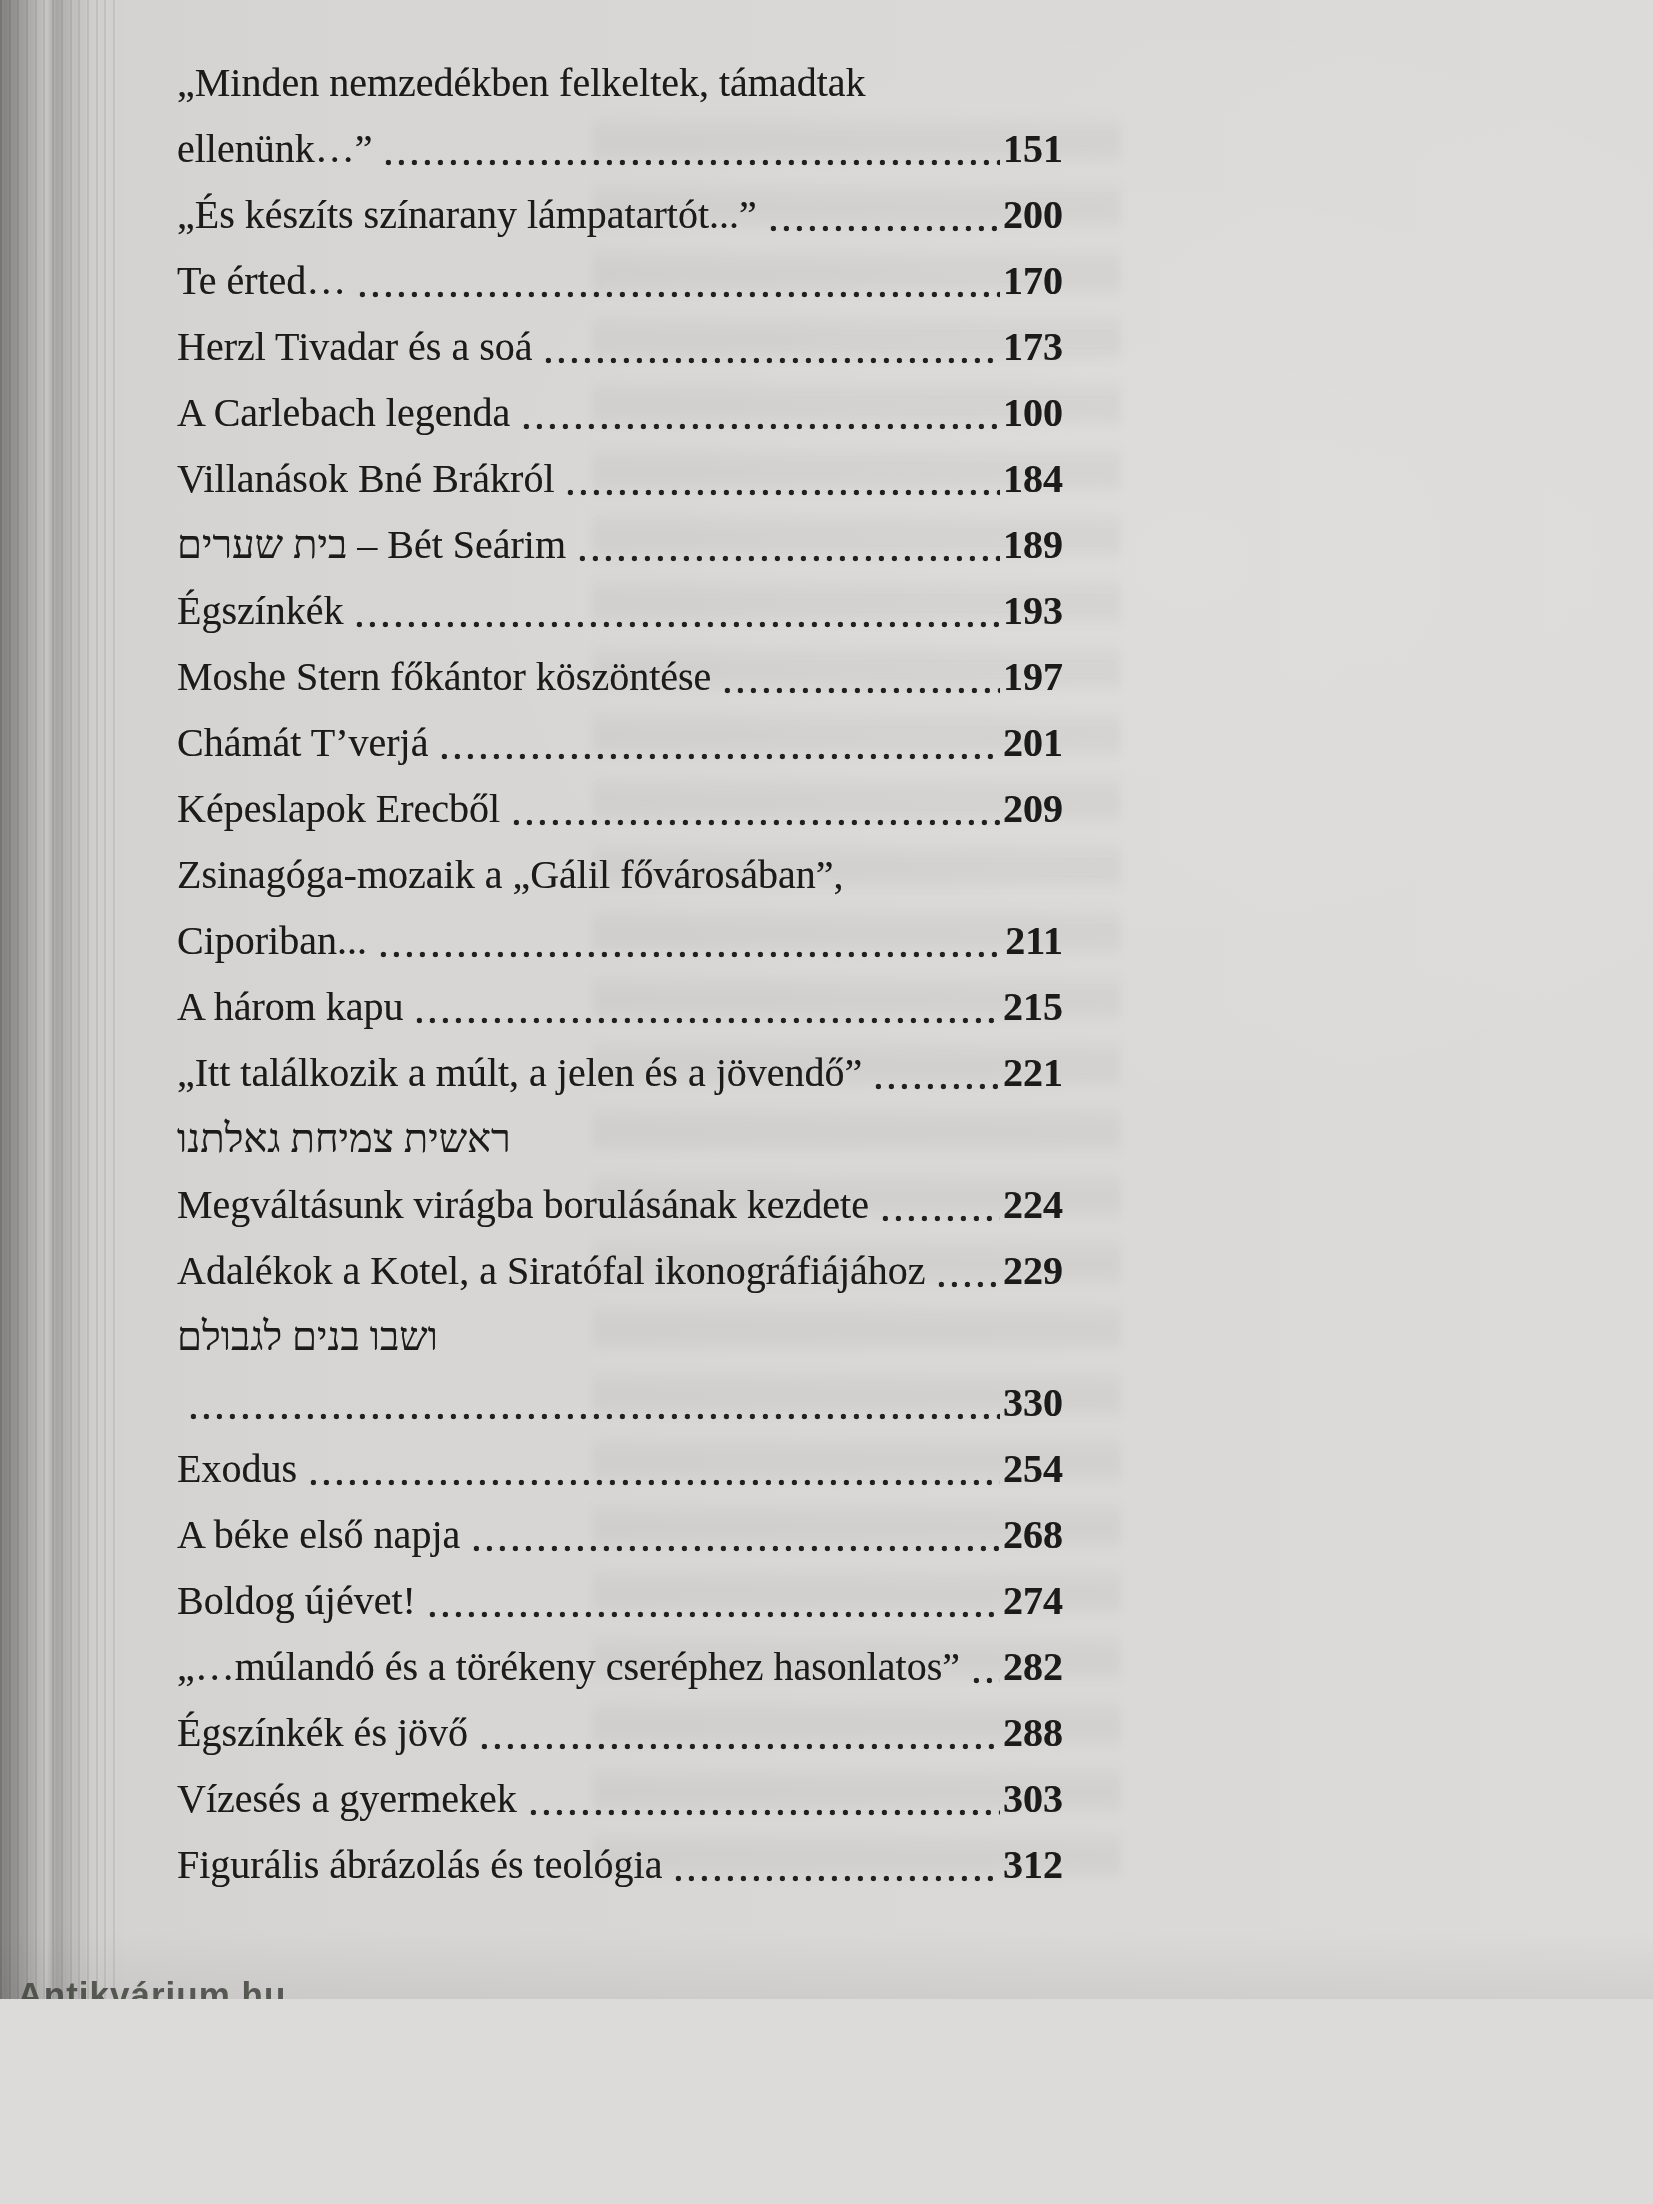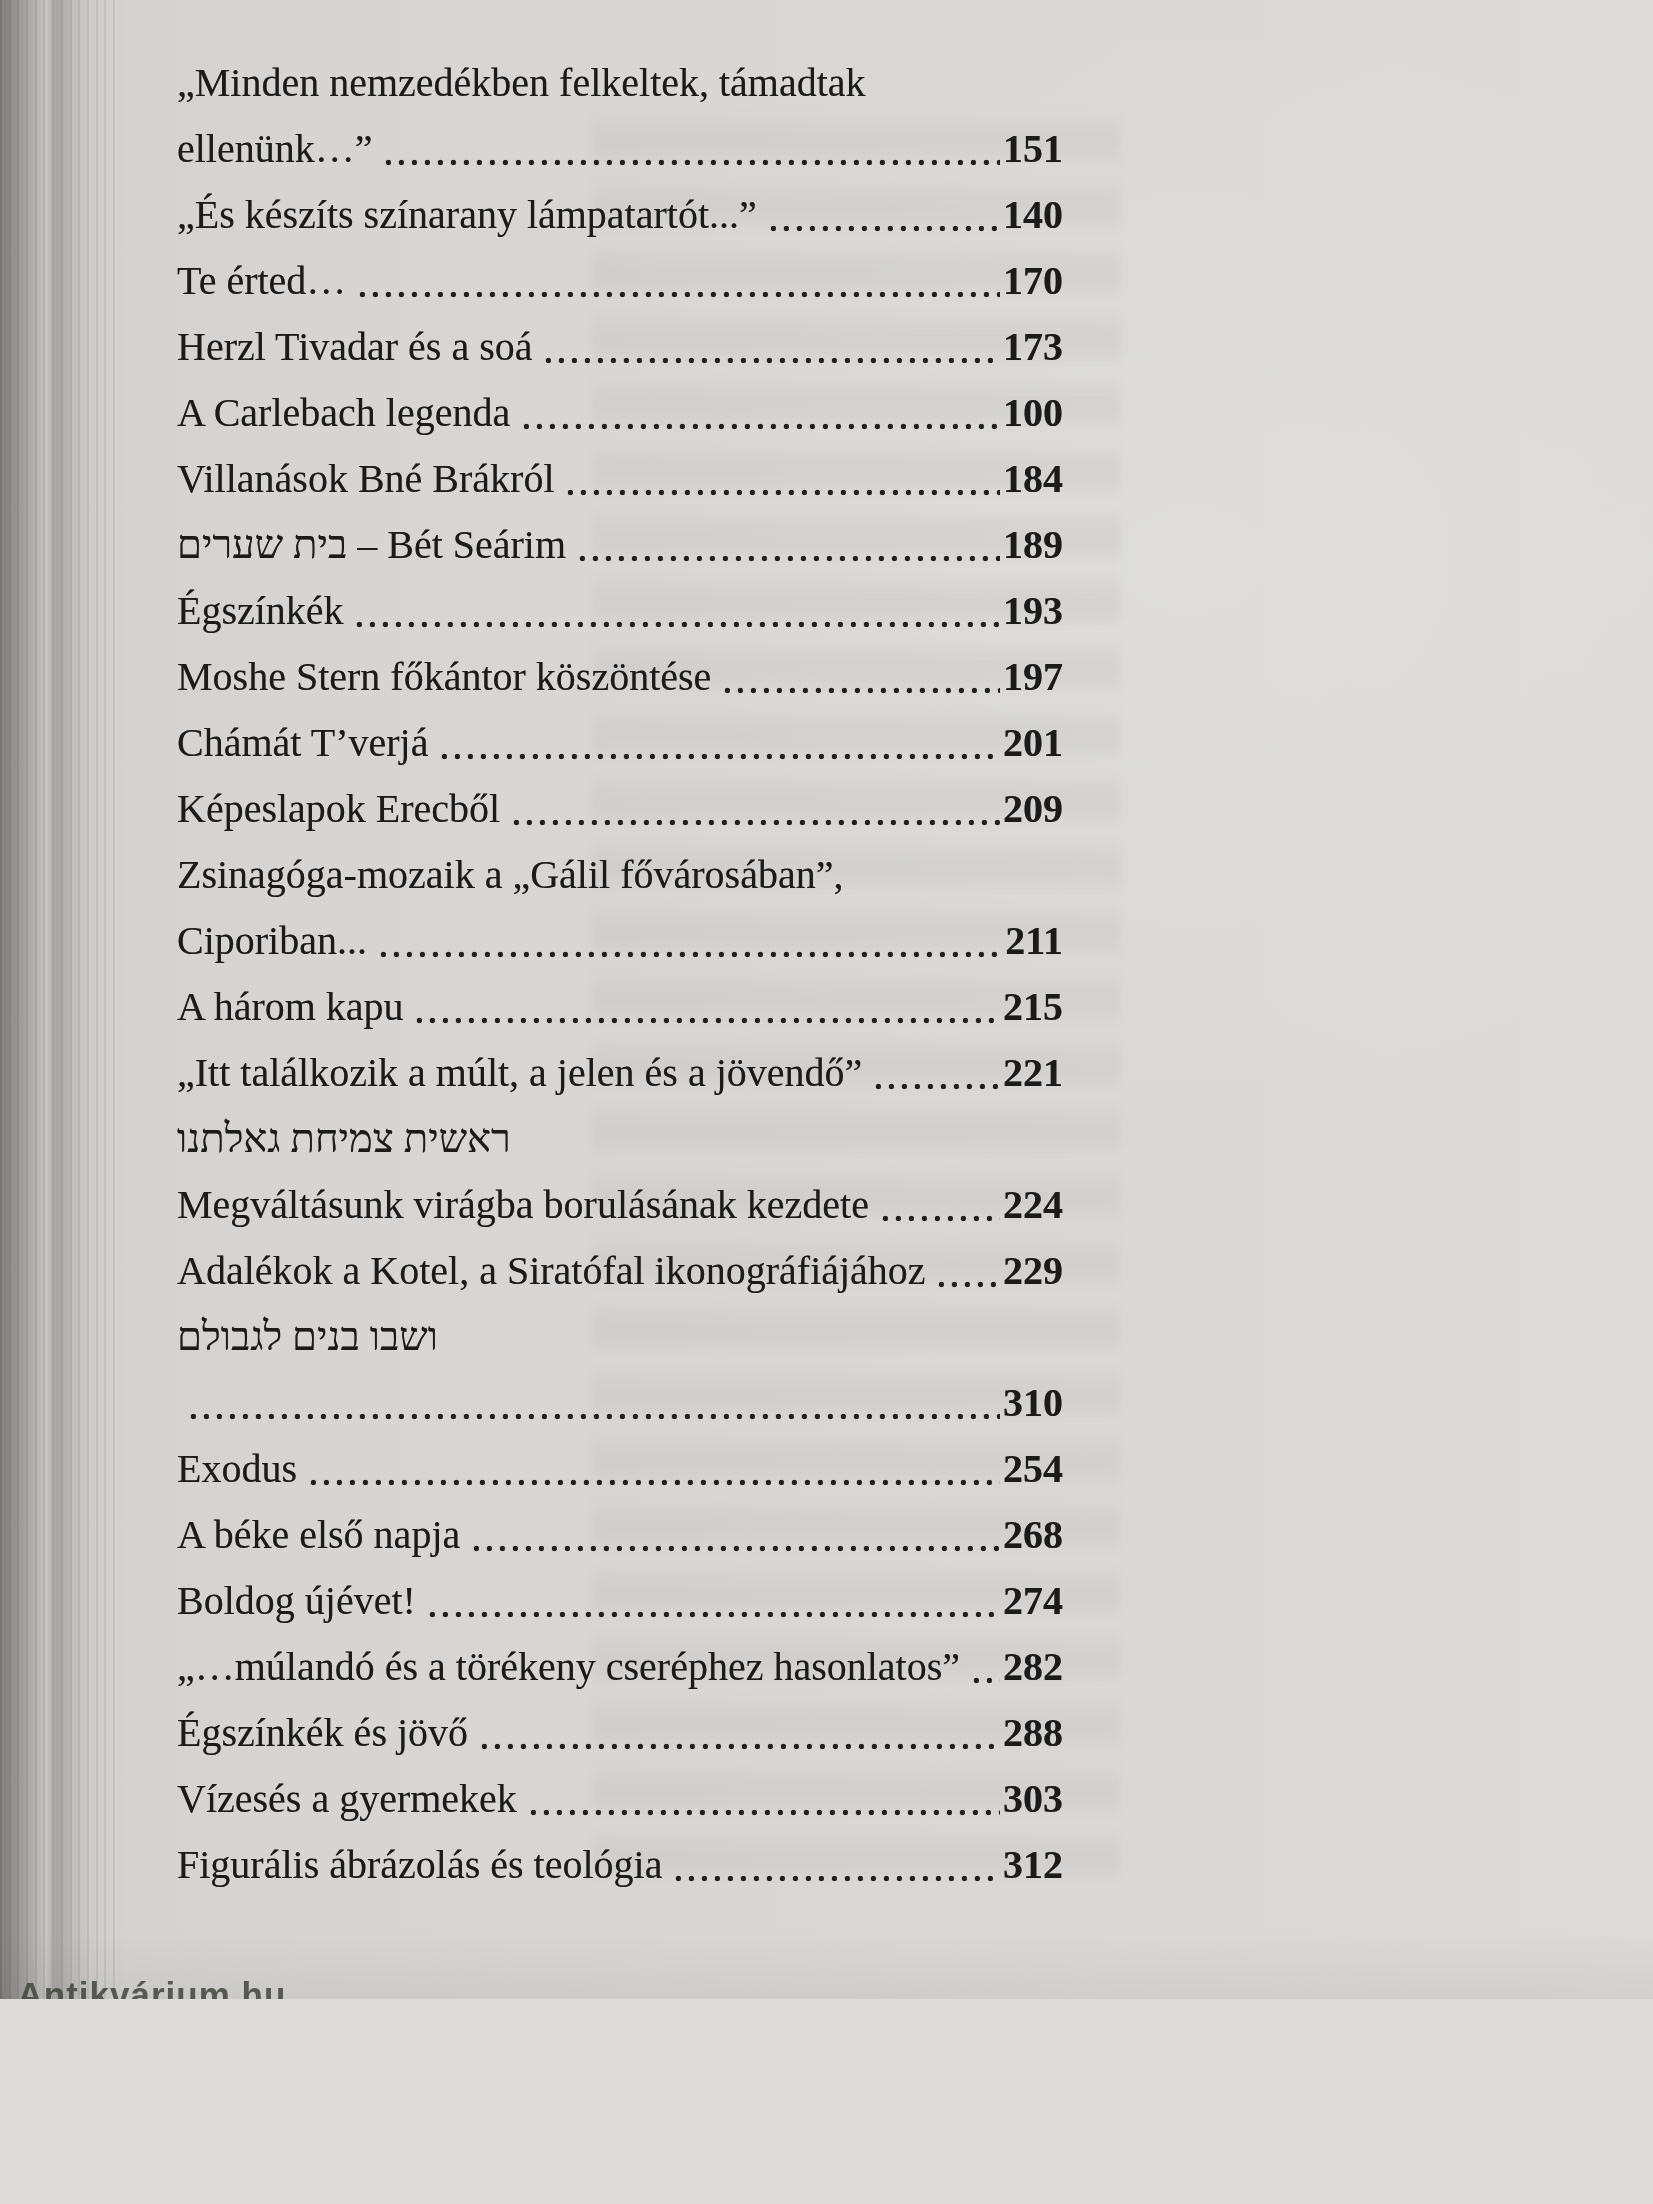--- a/index.html
+++ b/index.html
@@ -109,21 +109,21 @@
 
   </div>
       <div class="toc-line">
     <span class="t">ellenünk…”</span>
     <span class="leader"></span>
     <span class="pg">151</span>
   </div>
       <div class="toc-line">
     <span class="t">„És készíts színarany lámpatartót...”</span>
     <span class="leader"></span>
-    <span class="pg">140</span>
+    <span class="pg">200</span>
   </div>
       <div class="toc-line">
     <span class="t">Te érted…</span>
     <span class="leader"></span>
     <span class="pg">170</span>
   </div>
       <div class="toc-line">
     <span class="t">Herzl Tivadar és a soá</span>
     <span class="leader"></span>
     <span class="pg">173</span>
@@ -195,21 +195,21 @@
     <span class="t">Adalékok a Kotel, a Siratófal ikonográfiájához</span>
     <span class="leader"></span>
     <span class="pg">229</span>
   </div>
       <div class="toc-line">
     <span class="t">ושבו בנים לגבולם</span>
 
   </div>
       <div class="toc-line">
     <span class="leader"></span>
-    <span class="pg">310</span>
+    <span class="pg">330</span>
   </div>
       <div class="toc-line">
     <span class="t">Exodus</span>
     <span class="leader"></span>
     <span class="pg">254</span>
   </div>
       <div class="toc-line">
     <span class="t">A béke első napja</span>
     <span class="leader"></span>
     <span class="pg">268</span>

